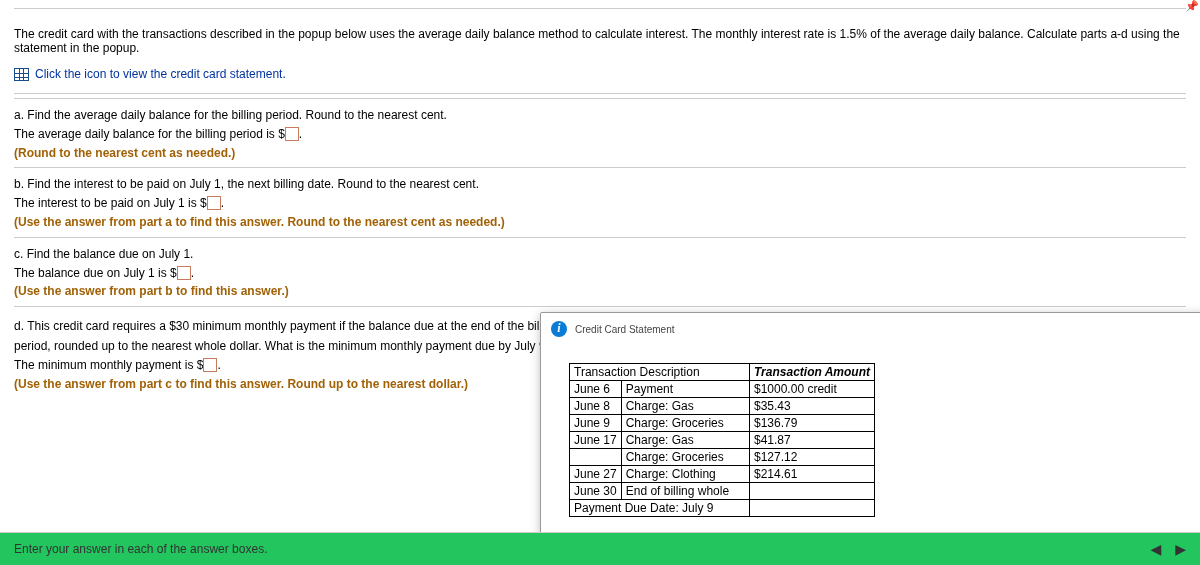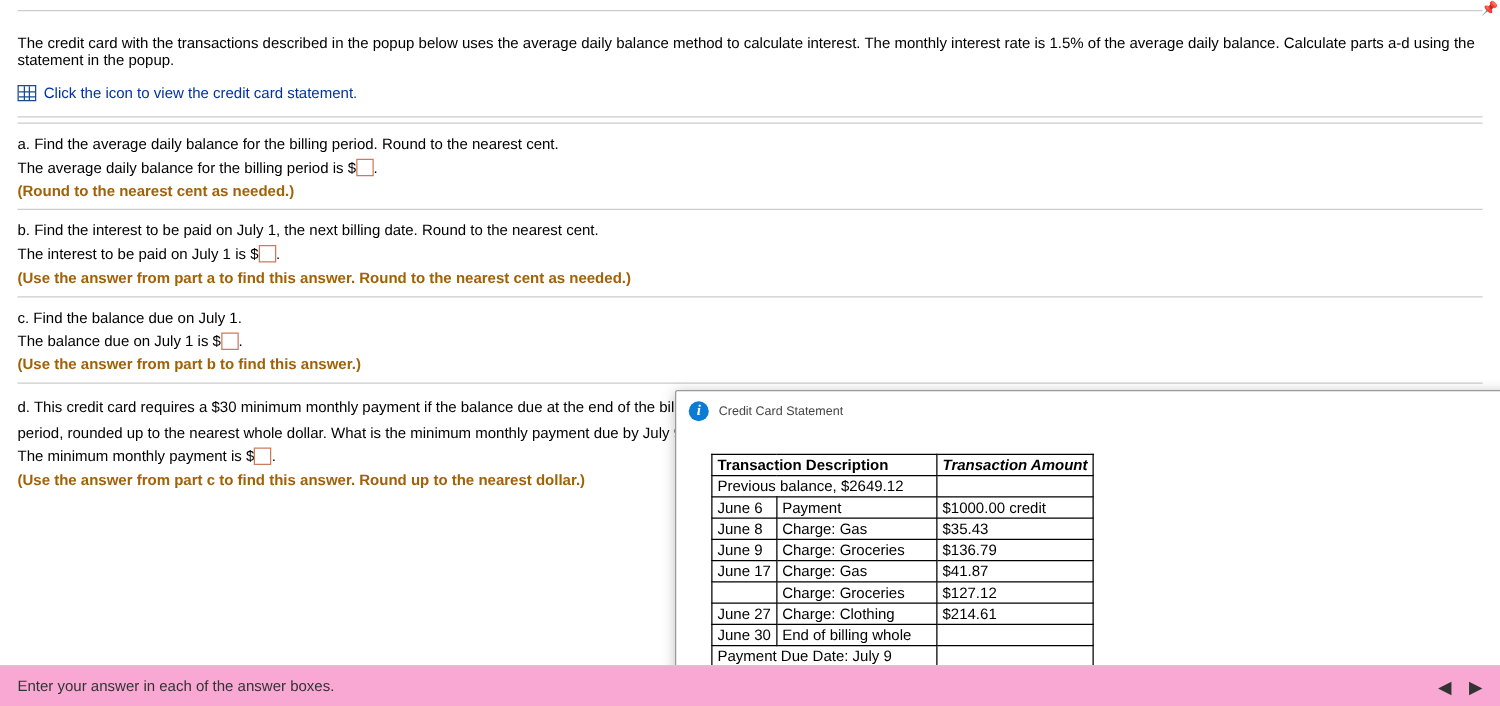--- a/index.html
+++ b/index.html
@@ -106,21 +106,21 @@
   .stmt-table td { border: 1px solid #000; padding: 1px 4px; white-space: nowrap; height: 16px; }
   .stmt-table td.desc { width: 180px; }
   .stmt-table td.amt { width: 116px; }
   .stmt-table td.dt { width: 48px; }
 
   .footer-bar {
     position: absolute;
     left: 0; right: 0; bottom: 0;
     border-top: 1px solid #ccc;
     padding: 8px 14px;
-    background: #f9a8d4;
+    background: #22c55e;
     font-size: 12px;
     color: #333;
     display: flex;
     justify-content: space-between;
     align-items: center;
   }
   .nav-arrows { display: flex; gap: 14px; font-size: 14px; color: #333; }
   .nav-arrows span { cursor: pointer; }
 
   .side-pin {
@@ -191,29 +191,25 @@
     <div class="popup-header-left">
       <span class="info-icon"></span>
       <span class="popup-title">Credit Card Statement</span>
     </div>
 
   </div>
   <div class="popup-body">
     <table class="stmt-table">
       <tbody>
           <tr>
-        <td class="desc" colspan="2" style="font-weight:bold;">Transaction Description</td>
+        <td class="desc" colspan="2" style="font-weight:normal;">Transaction Description</td>
         <td class="amt" style="font-weight:bold;font-style:italic;">Transaction Amount</td>
       </tr>
       </tbody>
         <tbody id="stmt-rows">
-          <tr>
-            <td colspan="2" class="desc">Previous balance, $2649.12</td>
-            <td class="amt"></td>
-          </tr>
           <tr>
             <td class="dt">June 6</td>
             <td>Payment</td>
             <td class="amt">$1000.00 credit</td>
           </tr>
           <tr>
             <td class="dt">June 8</td>
             <td>Charge: Gas</td>
             <td class="amt">$35.43</td>
           </tr>

